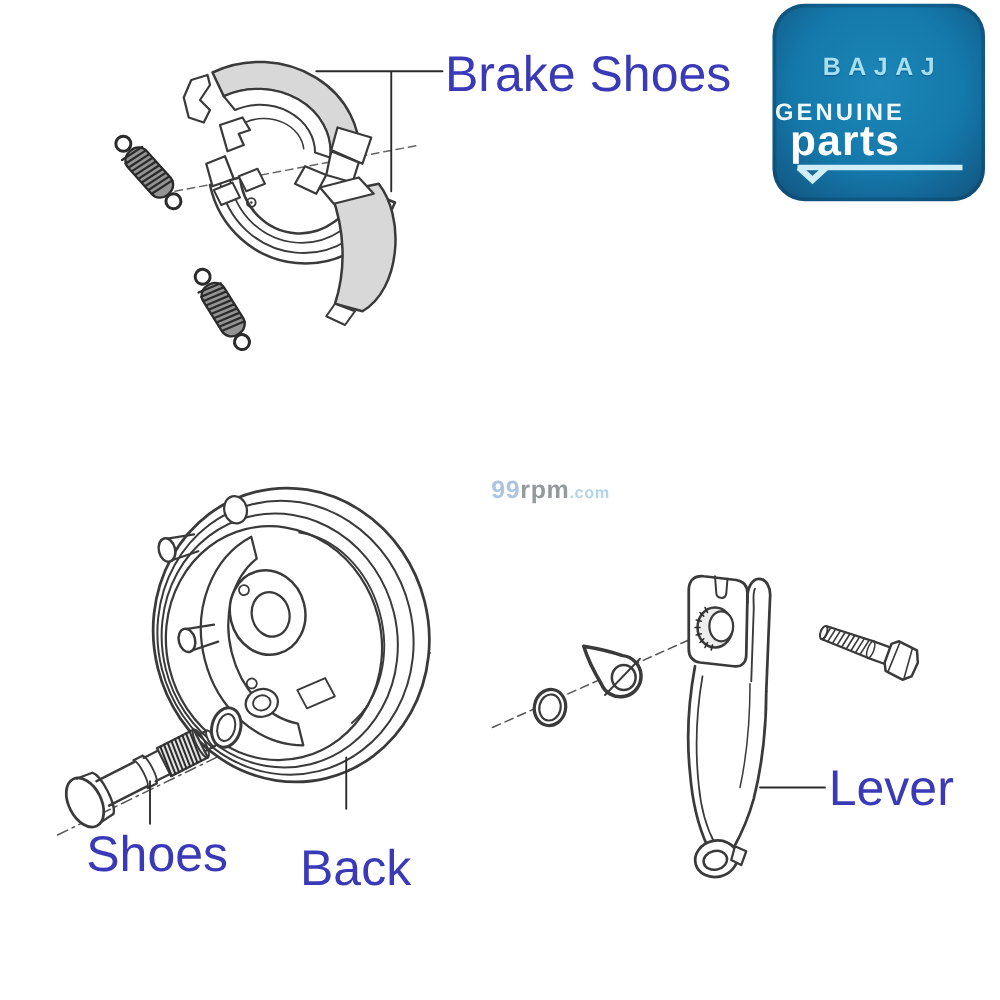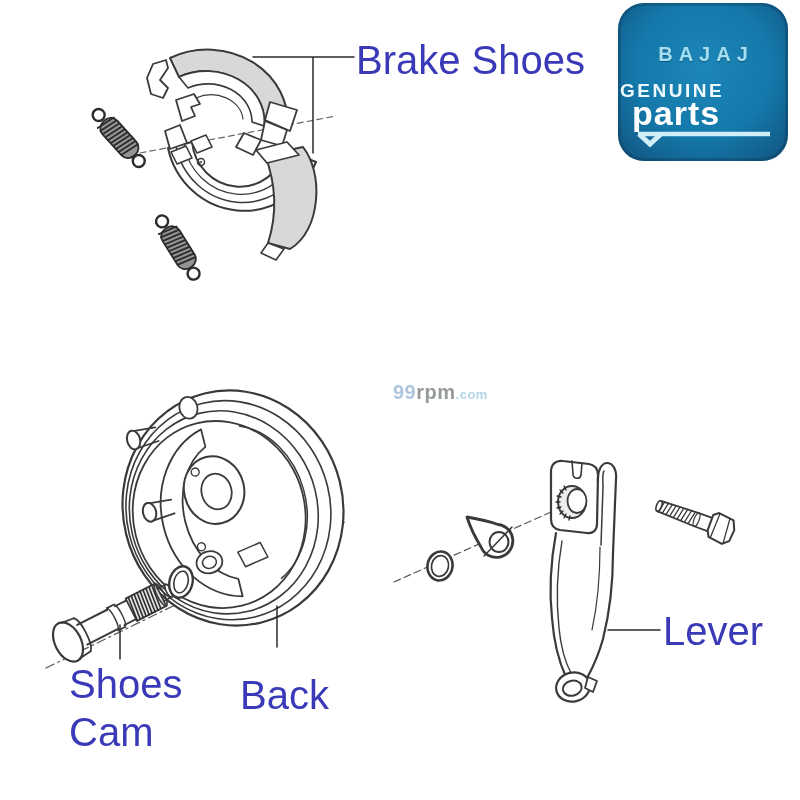--- a/index.html
+++ b/index.html
@@ -199,21 +199,21 @@
     <path d="M120,625 L120,659" stroke="#2a2a2a" stroke-width="1.5"></path>
     <path d="M277,606 L277,647" stroke="#2a2a2a" stroke-width="1.5"></path>
     <path d="M608,630 L660,630" stroke="#2a2a2a" stroke-width="1.5"></path>
   </g>
 </svg>
 
 <div class="part-label" id="label-brake-shoes">Brake Shoes</div>
 
 <div class="part-label" id="label-lever">Lever</div>
 
-<div class="part-label" id="label-brake-cam"><span>Shoes</span><br><span>Cam</span></div>
+<div class="part-label" id="label-brake-cam"><span>Shoes</span><br></div>
 
 <div class="part-label" id="label-back-panel"><span>Back</span><br></div>
 
 <div id="watermark"><span class="wm-99">99</span><span class="wm-rpm">rpm</span><span class="wm-com">.com</span></div>
 
 <div id="logo">
   <div class="bajaj">BAJAJ</div>
   <div class="genuine">GENUINE</div>
   <div class="parts">parts</div>
   <svg class="underline" width="170" height="24" viewBox="0 0 170 24" fill="none">

